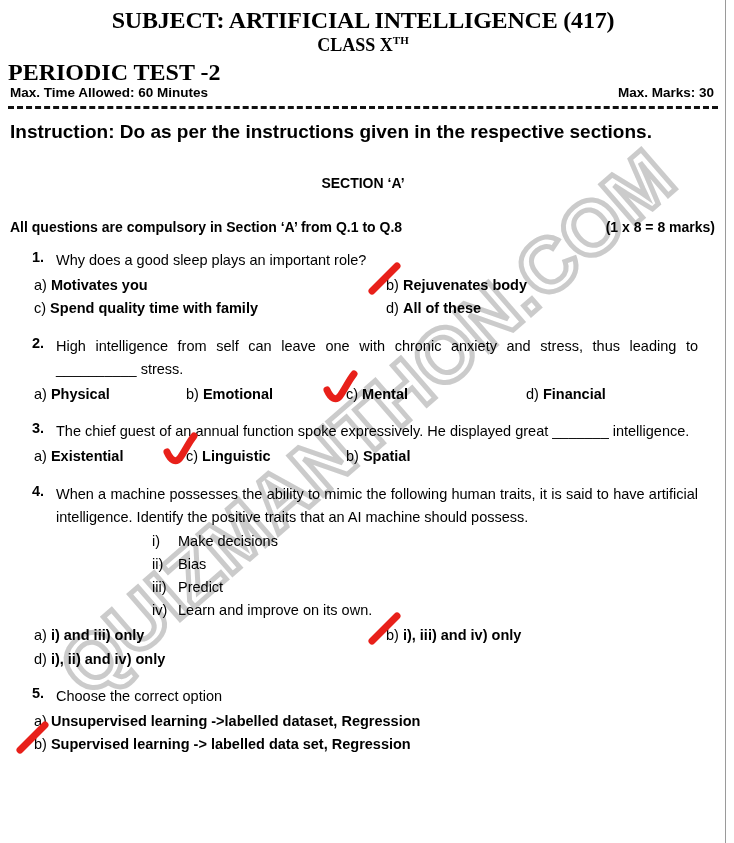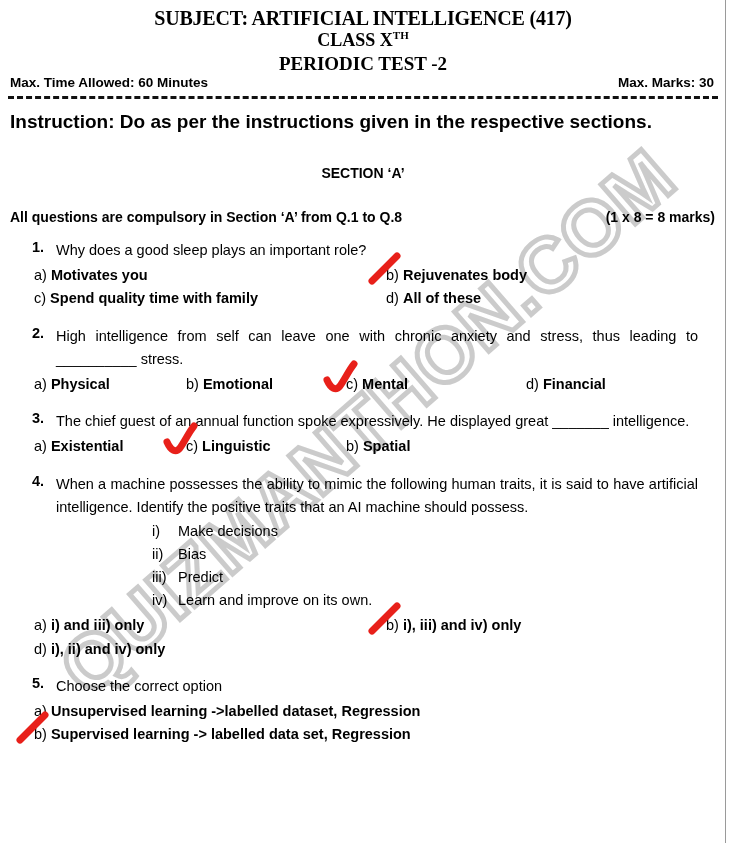--- a/index.html
+++ b/index.html
@@ -52,21 +52,21 @@
   .content {
     position: relative;
     z-index: 2;
     padding: 0 16px 0 8px;
   }
 
   
   .doc-title {
     font-family: "Liberation Serif", serif;
     font-weight: bold;
-    font-size: 20px;
+    font-size: 24px;
     text-align: center;
     letter-spacing: -0.2px;
     margin: 7px 0 0 0;
     line-height: 1.12;
   }
   .doc-subtitle {
     font-family: "Liberation Serif", serif;
     font-weight: bold;
     font-size: 18px;
     text-align: center;
@@ -74,22 +74,22 @@
     line-height: 1.1;
   }
   .doc-subtitle sup {
     font-size: 11px;
     vertical-align: super;
     line-height: 0;
   }
   .doc-subtitle2 {
     font-family: "Liberation Serif", serif;
     font-weight: bold;
-    font-size: 19px;
-    text-align: center;
+    font-size: 24px;
+    text-align: left;
     margin: 3px 0 0 0;
     line-height: 1.1;
   }
 
   .meta-row {
     display: flex;
     justify-content: space-between;
     align-items: baseline;
     font-size: 13.5px;
     font-weight: bold;

